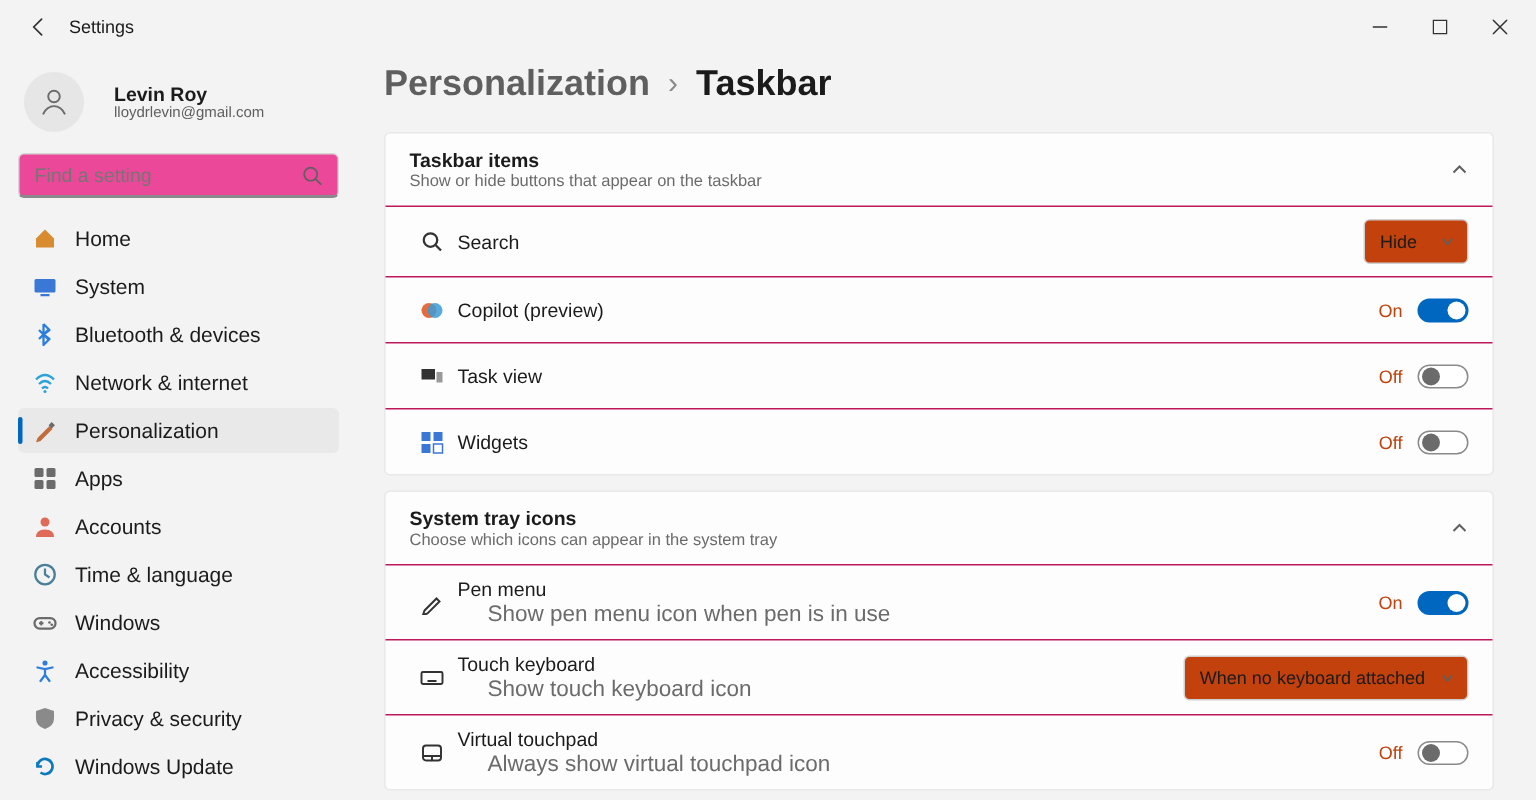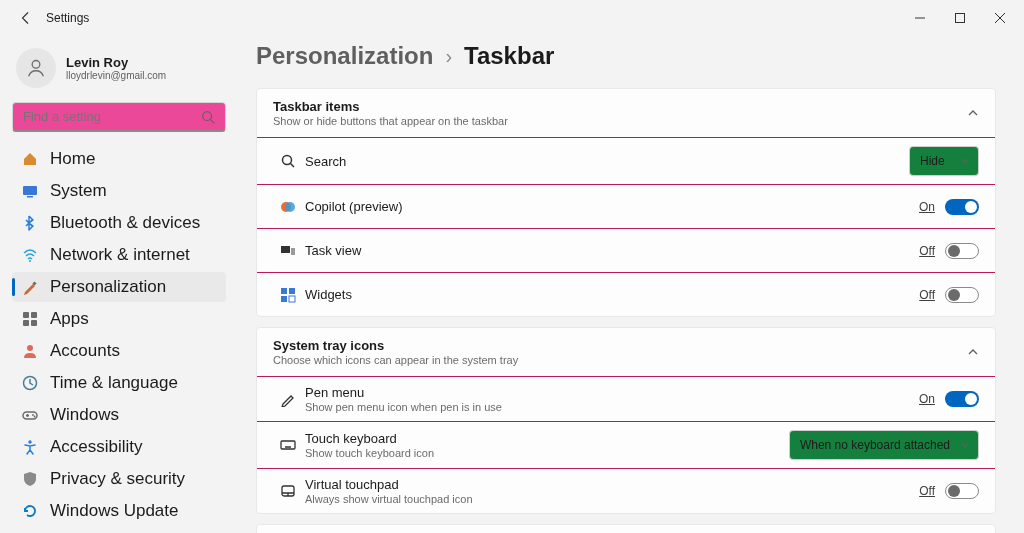--- a/index.html
+++ b/index.html
@@ -7,59 +7,59 @@
 
 .titlebar { display: flex; align-items: center; height: 36px; padding: 0 4px; }
 .titlebar .back { width: 32px; height: 32px; display: flex; align-items: center; justify-content: center; cursor: pointer; border-radius: 4px; margin-left: 6px; }
 .titlebar .title { font-size: 12px; margin-left: 4px; color: #1b1b1b; }
 .window-controls { margin-left: auto; display: flex; }
 .window-controls .btn { width: 40px; height: 32px; display: flex; align-items: center; justify-content: center; cursor: pointer; }
 
 .layout { display: flex; height: calc(100% - 36px); }
 
 .sidebar { width: 236px; padding: 6px 10px 0 12px; flex-shrink: 0; }
-.profile { display: flex; align-items: center; gap: 10px; padding: 6px 4px 14px 4px; }
+.profile { display: flex; align-items: center; gap: 20px; padding: 6px 4px 14px 4px; }
 .avatar { width: 40px; height: 40px; border-radius: 50%; background: #e6e6e6; display: flex; align-items: center; justify-content: center; }
 .username { font-size: 13px; font-weight: 600; }
 .email { font-size: 10px; color: #5f5f5f; }
 .search { display: flex; align-items: center; background: #ec4899; border: 1px solid #d6d6d6; border-bottom: 2px solid #8a8a8a; border-radius: 4px; height: 30px; padding: 0 10px; margin-bottom: 12px; }
 .search input { border: 0; outline: 0; flex: 1; font-size: 13px; background: transparent; }
 
 .nav { display: flex; flex-direction: column; gap: 2px; }
-.nav-item { display: flex; align-items: center; gap: 12px; height: 30px; padding: 0 10px; border-radius: 4px; cursor: pointer; font-size: 17px; position: relative; }
+.nav-item { display: flex; align-items: center; gap: 12px; height: 30px; padding: 0 10px; border-radius: 4px; cursor: pointer; font-size: 14px; position: relative; }
 .nav-item.selected { background: #e9e9e9; }
 .nav-item.selected::before { content: ""; position: absolute; left: 0; top: 6px; bottom: 6px; width: 3px; border-radius: 2px; background: #0067c0; }
 .nav-icon { width: 16px; height: 16px; display: flex; align-items: center; justify-content: center; }
 
 .content { flex: 1; padding: 6px 28px 0 20px; overflow-y: auto; }
 .breadcrumb { display: flex; align-items: center; gap: 12px; font-size: 24px; margin-bottom: 18px; }
 .breadcrumb .parent { color: #5f5f5f; font-weight: 600; }
 .breadcrumb .sep { color: #8a8a8a; font-size: 20px; }
 .breadcrumb .current { font-weight: 600; color: #1b1b1b; }
 
 .card { background: #fdfdfd; border: 1px solid #e8e8e8; border-radius: 4px; margin-bottom: 10px; }
 .card-head { display: flex; align-items: center; padding: 10px 44px 10px 16px; position: relative; cursor: pointer; }
 .card-head .title { font-size: 13px; font-weight: 600; }
 .card-head .sub { font-size: 11px; color: #6b6b6b; margin-top: 1px; }
 .chev { position: absolute; right: 16px; top: 50%; transform: translateY(-50%); }
 
 .row { display: flex; align-items: center; border-top: 1px solid #be185d; min-height: 44px; padding: 8px 16px 8px 48px; }
 .row .icon-col { width: 34px; margin-left: -34px; display: flex; justify-content: center; }
 .row .name .rtitle { font-size: 13px; }
-.row .name .rsub { font-size: 11px; color: #6b6b6b; margin-top: 1px; }
+.row .name .rsub { font-size: 15px; color: #6b6b6b; margin-top: 1px; margin-left: 20px; }
 .row .ctrl { margin-left: auto; display: flex; align-items: center; gap: 10px; }
-.status { font-size: 12px; color: #404040; text-decoration: underline; }
+.status { font-size: 12px; color: #c2410c; }
 
 .toggle { width: 34px; height: 16px; border-radius: 10px; position: relative; cursor: pointer; }
 .toggle.on { background: #0067c0; }
 .toggle.on::after { content: ""; position: absolute; right: 2px; top: 2px; width: 12px; height: 12px; border-radius: 50%; background: #fff; }
 .toggle.off { background: #fff; border: 1px solid #8a8a8a; }
 .toggle.off::after { content: ""; position: absolute; left: 2px; top: 1px; width: 12px; height: 12px; border-radius: 50%; background: #6b6b6b; }
 
-.select { height: 30px; border: 1px solid #d0d0d0; background: #15803d; border-radius: 4px; font-size: 12px; padding: 0 28px 0 10px; display: inline-flex; align-items: center; position: relative; cursor: pointer; min-width: 70px; }
+.select { height: 30px; border: 1px solid #d0d0d0; background: #c2410c; border-radius: 4px; font-size: 12px; padding: 0 28px 0 10px; display: inline-flex; align-items: center; position: relative; cursor: pointer; min-width: 70px; }
 .select .chev2 { position: absolute; right: 8px; top: 50%; transform: translateY(-50%); }
 </style>
 </head>
 <body>
 
 <div class="titlebar">
   <div class="back">
     <svg width="14" height="14" viewBox="0 0 16 16">
         <path d="M10 2 L4 8 L10 14" stroke="#323232" stroke-width="1.3" fill="none" stroke-linecap="round"></path>
       </svg>

